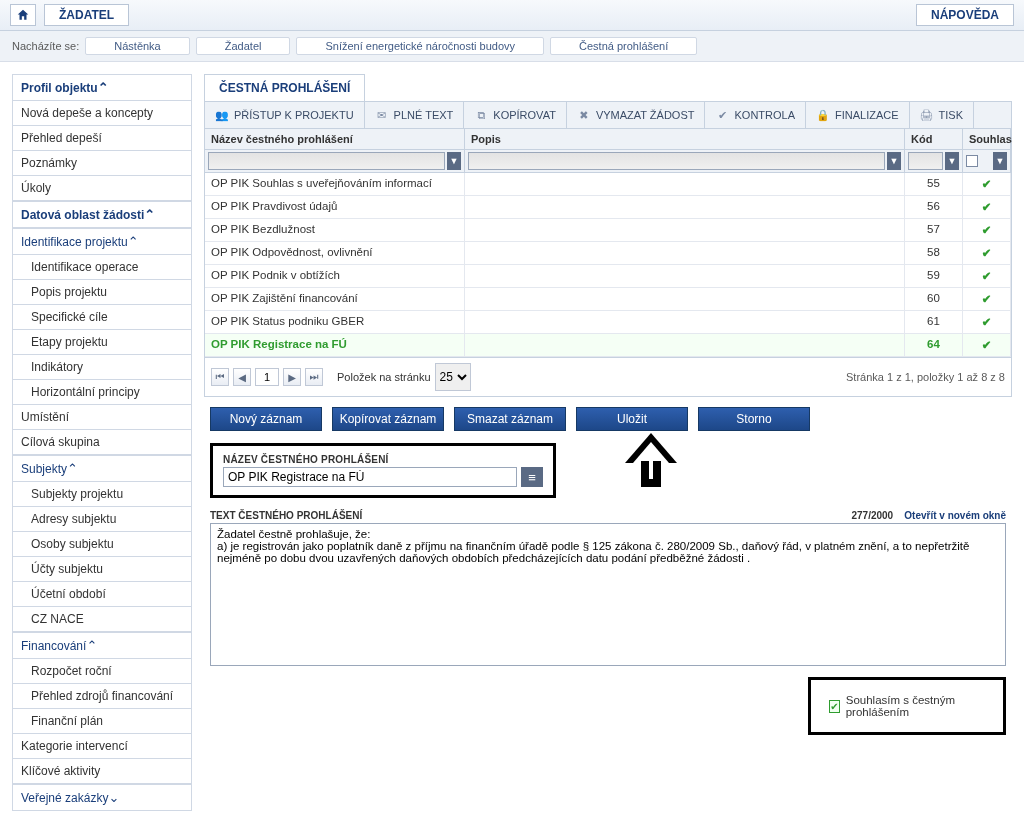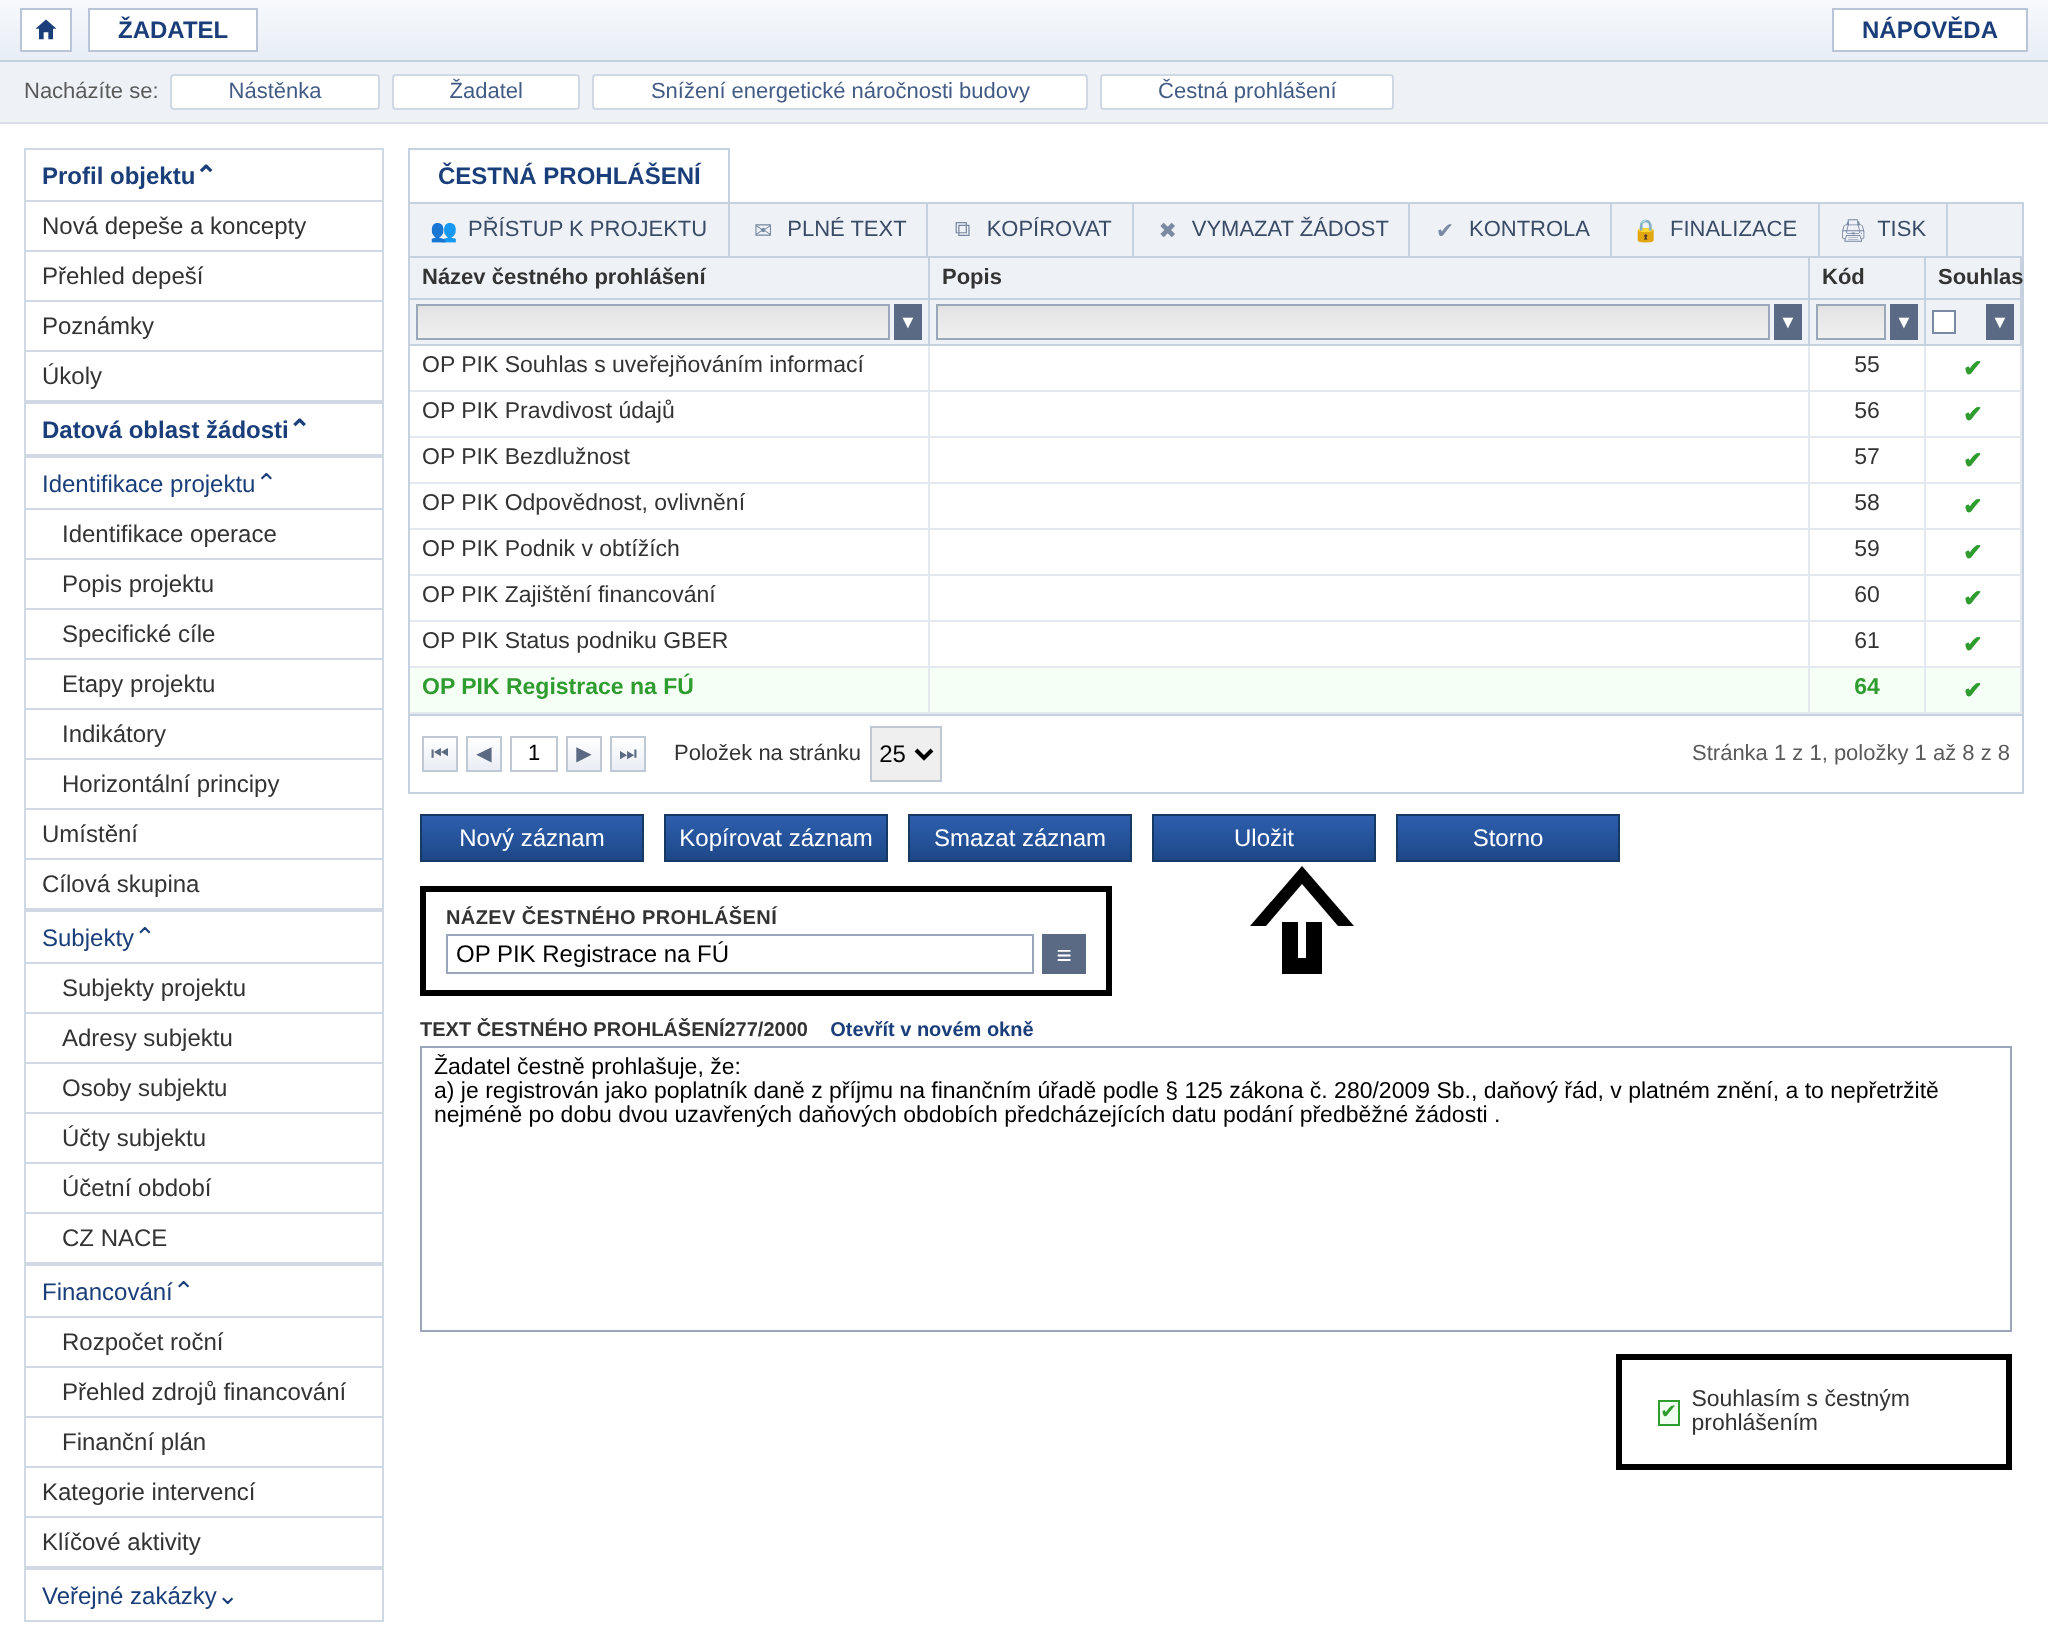--- a/index.html
+++ b/index.html
@@ -67,21 +67,21 @@
   .arrow-stem { position:absolute; top:28px; left:17px; width:20px; height:26px; border:8px solid #000; border-top:none; }
   
   
   .form-box { border:3px solid #000; padding:8px 10px; margin:2px 0 10px 6px; width:346px; }
   .form-label { font-size:10px; font-weight:bold; color:#333; letter-spacing:0.2px; }
   .form-row { display:flex; align-items:center; gap:4px; margin-top:2px; }
   .form-input { flex:1; height:20px; border:1px solid #9aa7ba; padding:2px 4px; font-size:12px; background:#fff; }
   .menu-btn { width:22px; height:20px; background:#5a6a84; color:#fff; display:flex; align-items:center; justify-content:center; cursor:pointer; font-size:13px; }
   
   .text-section { margin:0 6px; }
-  .text-head { display:flex; font-size:10px; font-weight:bold; padding:2px 0; }
+  .text-head { display:flex; justify-content:space-between; font-size:10px; font-weight:bold; padding:2px 0; }
   .open-link { color:#1a3e7a; cursor:pointer; font-weight:bold; }
   .textarea { width:100%; height:143px; border:1px solid #9aa7ba; padding:4px 6px; font-size:11.5px; resize:none; font-family:Arial; }
   
   .consent-box { border:3px solid #000; padding:14px 18px; margin:8px 6px 0 auto; width:198px; display:flex; align-items:center; gap:6px; font-size:11.5px; }
   .consent-check { width:13px; height:13px; border:1px solid #2f9c2f; display:flex; align-items:center; justify-content:center; color:#2f9c2f; font-size:10px; background:#f0fff0; }
   
   .actions-and-arrow { display:flex; align-items:flex-start; }
 </style>
 </head>
 <body>

